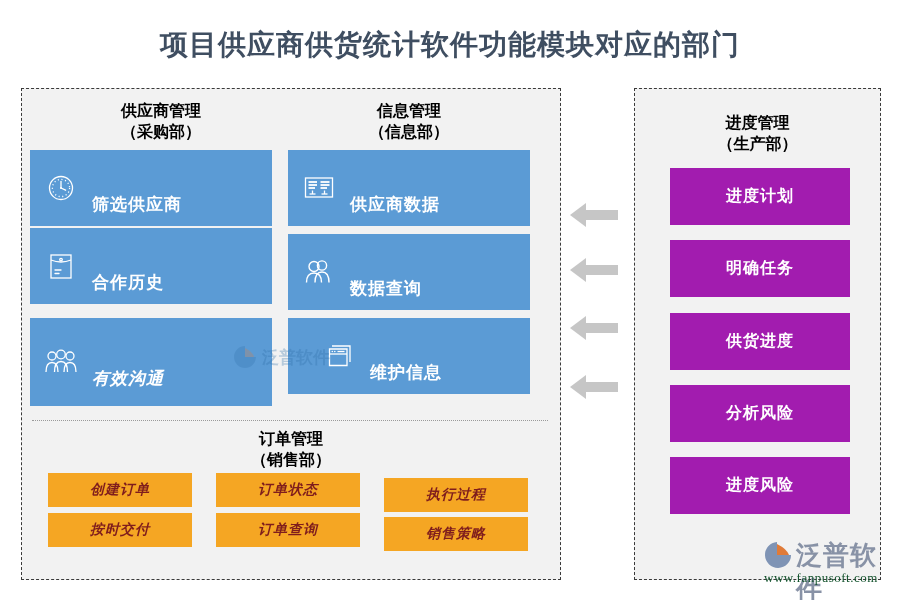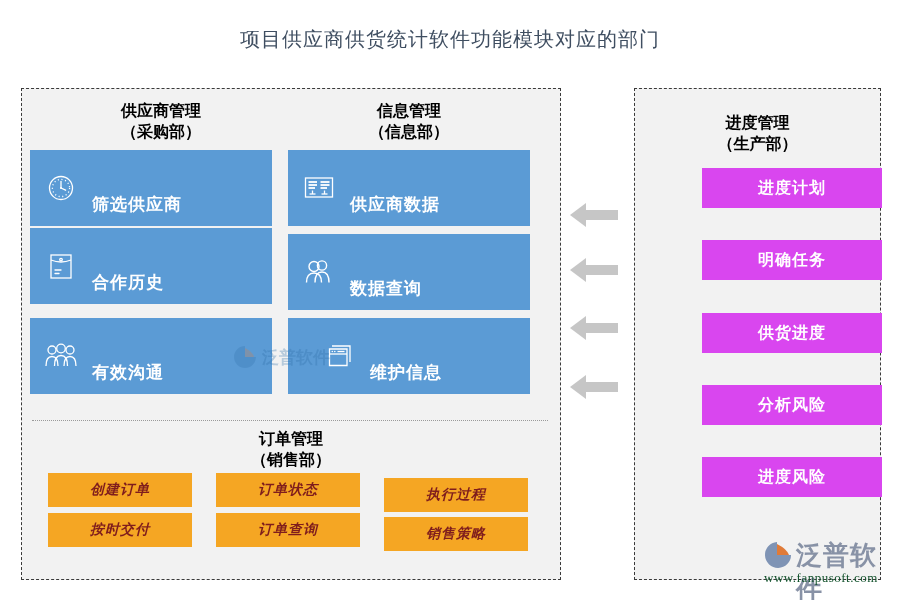--- a/index.html
+++ b/index.html
@@ -14,22 +14,22 @@
     overflow: hidden;
     position: relative;
   }
 
   #page-title {
     position: absolute;
     left: 0;
     top: 26px;
     width: 900px;
     text-align: center;
-    font-size: 20px;
-    font-weight: normal;
+    font-size: 28px;
+    font-weight: bold;
     color: #3f4e61;
     letter-spacing: 1px;
     font-family: "Liberation Serif", "DejaVu Serif", serif;
   }
 
   .panel {
     position: absolute;
     background: #f2f2f2;
     border: 1px dashed #3a3a3a;
     box-sizing: border-box;
@@ -84,32 +84,31 @@
     letter-spacing: 1px;
     font-family: "Liberation Serif", "DejaVu Serif", serif;
     box-sizing: border-box;
     font-style: italic;
   }
 
   .prog-box {
     position: absolute;
     left: 670px;
     width: 180px;
-    height: 40px;
-    background: #d946ef;
+    height: 57px;
+    background: #a21caf;
     color: #ffffff;
     display: flex;
     align-items: center;
     justify-content: center;
     font-size: 16px;
     font-weight: bold;
     letter-spacing: 1px;
     font-family: "Liberation Serif", "DejaVu Serif", serif;
     box-sizing: border-box;
-    margin-left: 32px;
   }
 
   .arrow {
     position: absolute;
     left: 570px;
     width: 48px;
     height: 30px;
   }
 
   #section-divider {
@@ -209,21 +208,21 @@
       <rect x="3" y="4" width="20" height="23"></rect>
       <path d="M3 9 Q13 13 23 9"></path>
       <circle cx="13" cy="8.6" r="1.3"></circle>
       <line x1="7" y1="19" x2="13" y2="19" stroke-linecap="round"></line>
       <line x1="7" y1="22.5" x2="11" y2="22.5" stroke-linecap="round"></line>
     </svg>
   </span>
   <span class="mod-label">合作历史</span>
 </div>
 
-<div class="mod-box" style="left:30px; top:318px; width:242px; height:76px;">
+<div class="mod-box" style="left:30px; top:318px; width:242px; height:88px;font-style:italic;">
   <span class="icon-wrap">
     <svg width="34" height="26" viewBox="0 0 34 26" fill="none" stroke="#ffffff" stroke-width="1.3">
       <circle cx="8" cy="7" r="4"></circle>
       <path d="M2 23 Q2 13.5 8 13.5 Q14 13.5 14 23"></path>
       <circle cx="17" cy="5.5" r="4.3"></circle>
       <path d="M10.5 23 Q10.5 12.5 17 12.5 Q23.5 12.5 23.5 23"></path>
       <circle cx="26" cy="7" r="4"></circle>
       <path d="M20 23 Q20 13.5 26 13.5 Q32 13.5 32 23"></path>
     </svg>
   </span>

